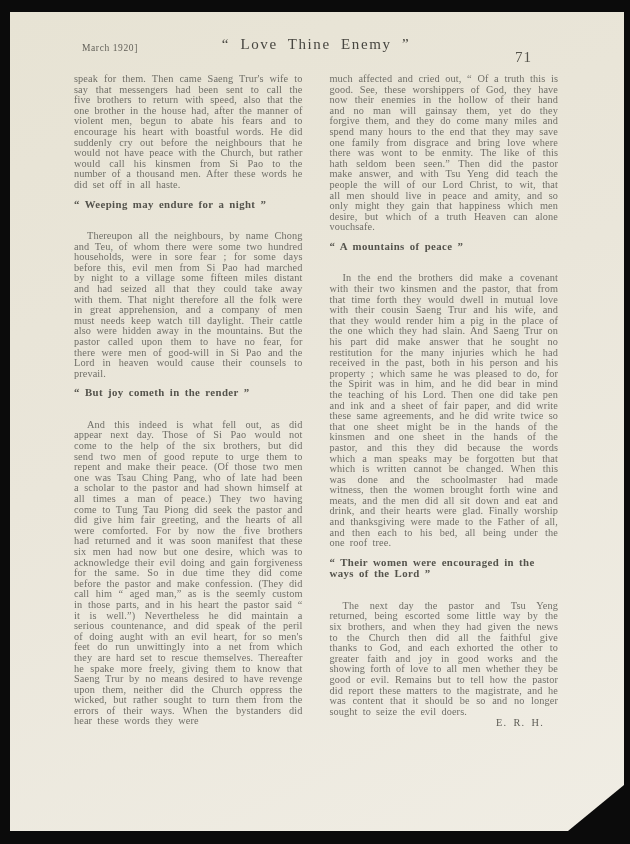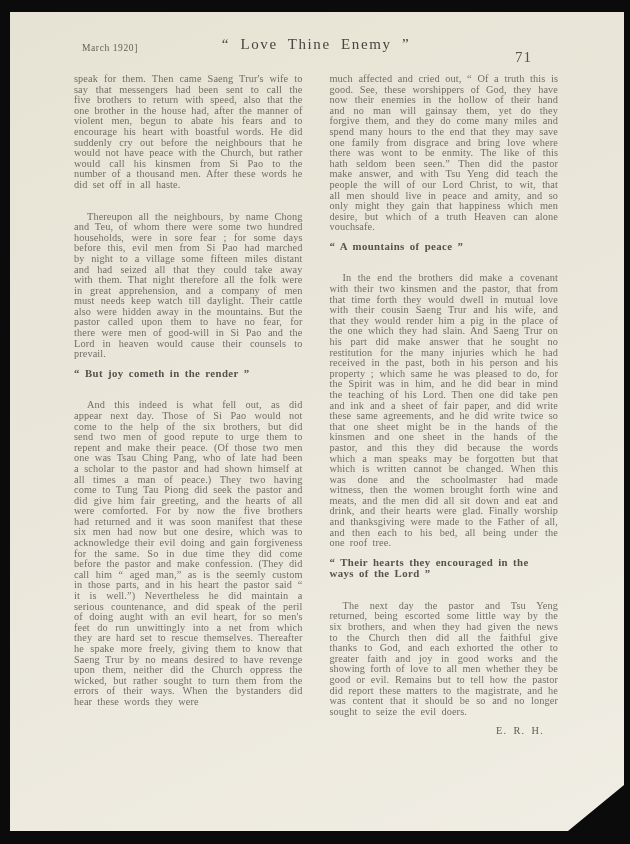--- a/index.html
+++ b/index.html
@@ -64,43 +64,44 @@
     letter-spacing:.4px;
     word-spacing:2px;
     color:#54534c;
     margin:8px 0 2px 0;
     line-height:11.5px;
     text-align:left;
   }
   .signature{
     text-align:right;
     padding-right:14px;
-    margin-top:9px;
+    margin-top:1px;
     letter-spacing:1.2px;
     color:#5d5c55;
   }
 </style>
 </head>
 <body>
 
 <div class="page">
   <div class="hdr">
     <span class="hdr-date">March 1920]</span>
     <span class="hdr-title">“ Love Thine Enemy ”</span>
     <span class="hdr-pagenum">71</span>
   </div>
   <div class="cols">
     <div class="col">
         <p class="para">speak for them.  Then came Saeng Trur's wife to say that messengers had been sent to call the five brothers to return with speed, also that the one brother in the house had, after the manner of violent men, begun to abate his fears and to encourage his heart with boastful words.  He did suddenly cry out before the neighbours that he would not have peace with the Church, but rather would call his kinsmen from Si Pao to the number of a thousand men.  After these words he did set off in all haste.</p>
+        <h3 class="heading">“ Weeping may endure for a night ”</h3>
         <p class="para indent">Thereupon all the neighbours, by name Chong and Teu, of whom there were some two hundred households, were in sore fear ; for some days before this, evil men from Si Pao had marched by night to a village some fifteen miles distant and had seized all that they could take away with them.  That night therefore all the folk were in great apprehension, and a company of men must needs keep watch till daylight.  Their cattle also were hidden away in the mountains.  But the pastor called upon them to have no fear, for there were men of good-will in Si Pao and the Lord in heaven would cause their counsels to prevail.</p>
         <h3 class="heading">“ But joy cometh in the render ”</h3>
         <p class="para indent">And this indeed is what fell out, as did appear next day.  Those of Si Pao would not come to the help of the six brothers, but did send two men of good repute to urge them to repent and make their peace. (Of those two men one was Tsau Ching Pang, who of late had been a scholar to the pastor and had shown himself at all times a man of peace.)  They two having come to Tung Tau Piong did seek the pastor and did give him fair greeting, and the hearts of all were comforted.  For by now the five brothers had returned and it was soon manifest that these six men had now but one desire, which was to acknowledge their evil doing and gain forgiveness for the same.  So in due time they did come before the pastor and make confession.  (They did call him “ aged man,” as is the seemly custom in those parts, and in his heart the pastor said “ it is well.”)  Nevertheless he did maintain a serious countenance, and did speak of the peril of doing aught with an evil heart, for so men's feet do run unwittingly into a net from which they are hard set to rescue themselves.  Thereafter he spake more freely, giving them to know that Saeng Trur by no means desired to have revenge upon them, neither did the Church oppress the wicked, but rather sought to turn them from the errors of their ways.  When the bystanders did hear these words they were</p>
       </div>
     <div class="col">
         <p class="para">much affected and cried out, “ Of a truth this is good.  See, these worshippers of God, they have now their enemies in the hollow of their hand and no man will gainsay them, yet do they forgive them, and they do come many miles and spend many hours to the end that they may save one family from disgrace and bring love where there was wont to be enmity.  The like of this hath seldom been seen.”  Then did the pastor make answer, and with Tsu Yeng did teach the people the will of our Lord Christ, to wit, that all men should live in peace and amity, and so only might they gain that happiness which men desire, but which of a truth Heaven can alone vouchsafe.</p>
         <h3 class="heading">“ A mountains of peace ”</h3>
         <p class="para indent">In the end the brothers did make a covenant with their two kinsmen and the pastor, that from that time forth they would dwell in mutual love with their cousin Saeng Trur and his wife, and that they would render him a pig in the place of the one which they had slain.  And Saeng Trur on his part did make answer that he sought no restitution for the many injuries which he had received in the past, both in his person and his property ;  which same he was pleased to do, for the Spirit was in him, and he did bear in mind the teaching of his Lord.  Then one did take pen and ink and a sheet of fair paper, and did write these same agreements, and he did write twice so that one sheet might be in the hands of the kinsmen and one sheet in the hands of the pastor, and this they did because the words which a man speaks may be forgotten but that which is written cannot be changed.  When this was done and the schoolmaster had made witness, then the women brought forth wine and meats, and the men did all sit down and eat and drink, and their hearts were glad.  Finally worship and thanksgiving were made to the Father of all, and then each to his bed, all being under the one roof tree.</p>
-        <h3 class="heading">“ Their hearts they encouraged in the ways of the Lord ”</h3>
+        <h3 class="heading">“ Their women were encouraged in the ways of the Lord ”</h3>
         <p class="para indent">The next day the pastor and Tsu Yeng returned, being escorted some little way by the six brothers, and when they had given the news to the Church then did all the faithful give thanks to God, and each exhorted the other to greater faith and joy in good works and the showing forth of love to all men whether they be good or evil.  Remains but to tell how the pastor did report these matters to the magistrate, and he was content that it should be so and no longer sought to seize the evil doers.</p>
         <div class="signature">E. R. H.</div>
       </div>
   </div>
 </div>
 
 </body></html>

